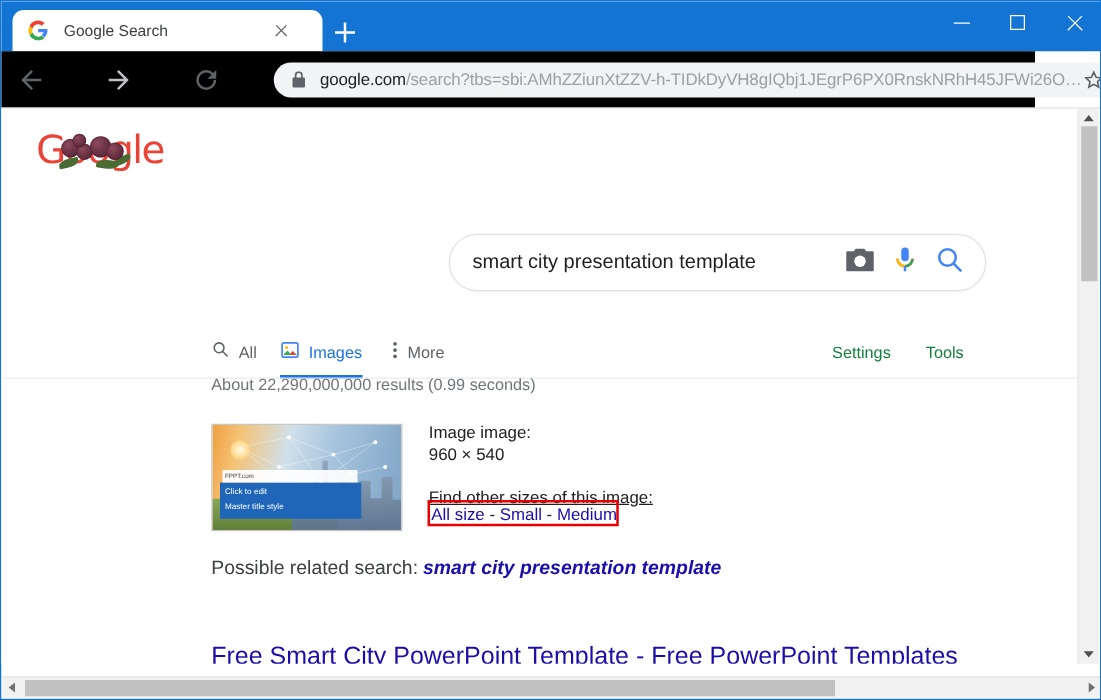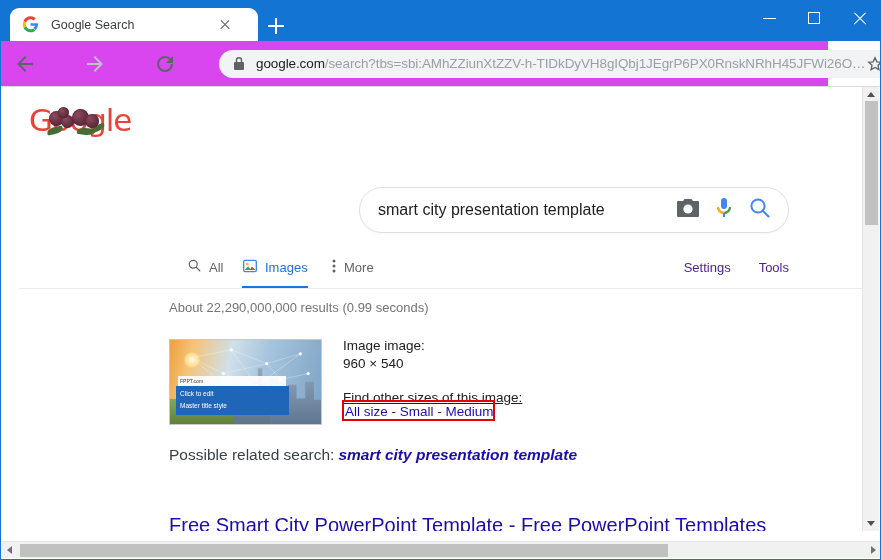--- a/index.html
+++ b/index.html
@@ -92,21 +92,21 @@
     position: absolute; left: 15px; top: 16.5px;
     width: 16px; height: 1.4px; background: #ffffff;
   }
   .winbtn .x1 { transform: rotate(45deg); }
   .winbtn .x2 { transform: rotate(-45deg); }
 
   
   .toolbar {
     position: absolute; left: 0; top: 40px;
     width: 827px; height: 45px;
-    background: #d946ef;
+    background: #000000;
     display: flex; align-items: center; gap: 29px;
   }
   .navbtn {
     width: 34px; height: 34px; margin-left: 7px;
     position: relative; cursor: pointer;
     flex: 0 0 auto;
   }
   .navbtn svg { position: absolute; left: 5px; top: 5px; }
 
   .omnibox {
@@ -233,40 +233,40 @@
   }
   .searchbox .q {
     flex: 1 1 auto;
     font-size: 16px; color: #202124;
     white-space: nowrap; overflow: hidden;
   }
   .sicon { flex: 0 0 auto; margin-left: 14px; cursor: pointer; position: relative; }
 
   
   .navtabs {
-    position: absolute; left: 0; top: 158px;
-    width: 862px; height: 44px; margin-left: 18px;
+    position: absolute; left: 0; top: 172px;
+    width: 862px; height: 44px;
   }
   .navtab {
     position: absolute; top: 0;
     height: 44px;
     display: flex; align-items: center;
     font-size: 13px; color: #5f6368;
     cursor: pointer;
   }
   .navtab.active { color: #1a73e8; }
   .navtab .lbl { margin-left: 7px; }
   .navtab .underline {
     position: absolute; left: 0; bottom: 0;
     width: 100%; height: 3px; background: #1a73e8;
   }
   .navright {
     position: absolute; top: 0; height: 44px;
     display: flex; align-items: center; gap: 28px;
-    font-size: 13px; color: #4c1d95;
+    font-size: 13px; color: #15803d;
   }
   .navright span { cursor: pointer; }
   .navtabs-sep {
     position: absolute; left: 0; bottom: 0;
     width: 862px; height: 1px; background: #ebebeb;
   }
 
   
   .resultcount {
     position: absolute; left: 168px; top: 213px;

